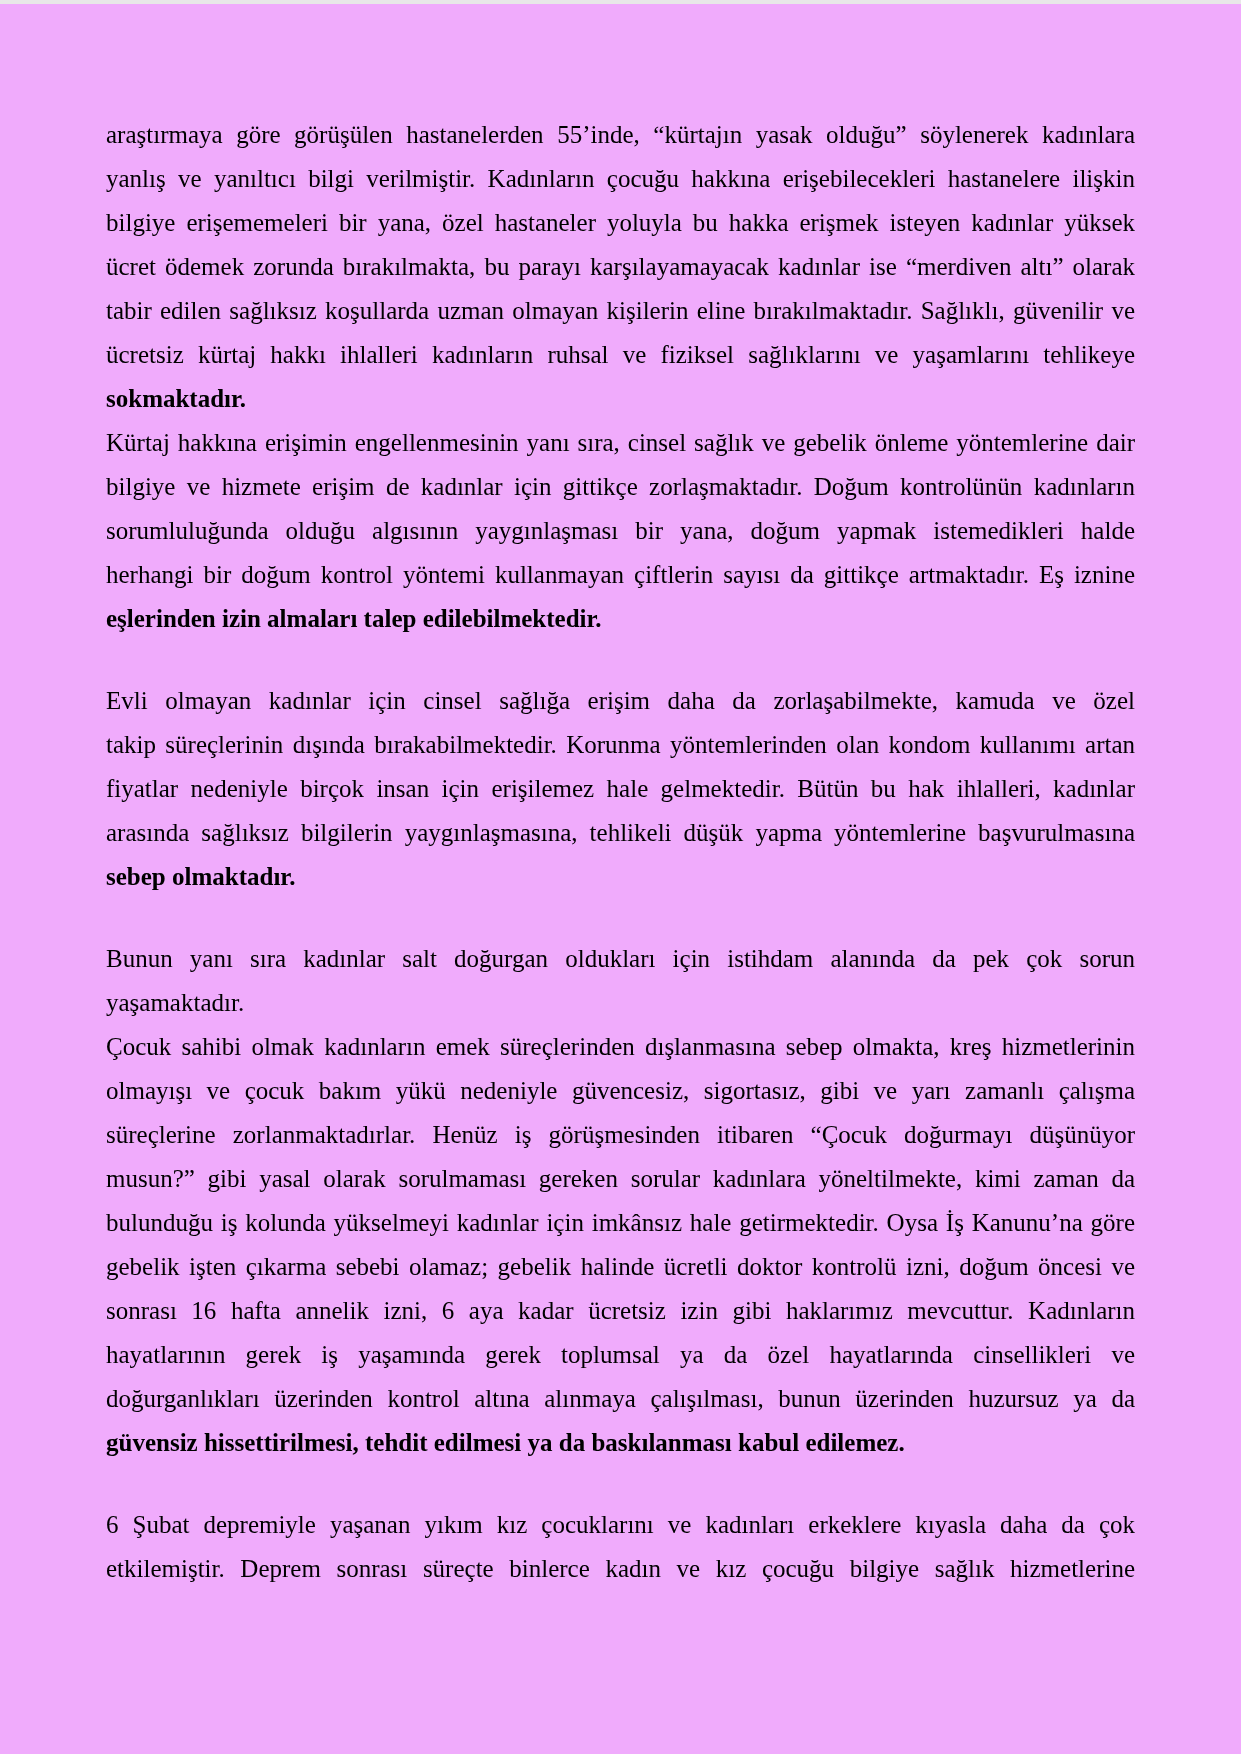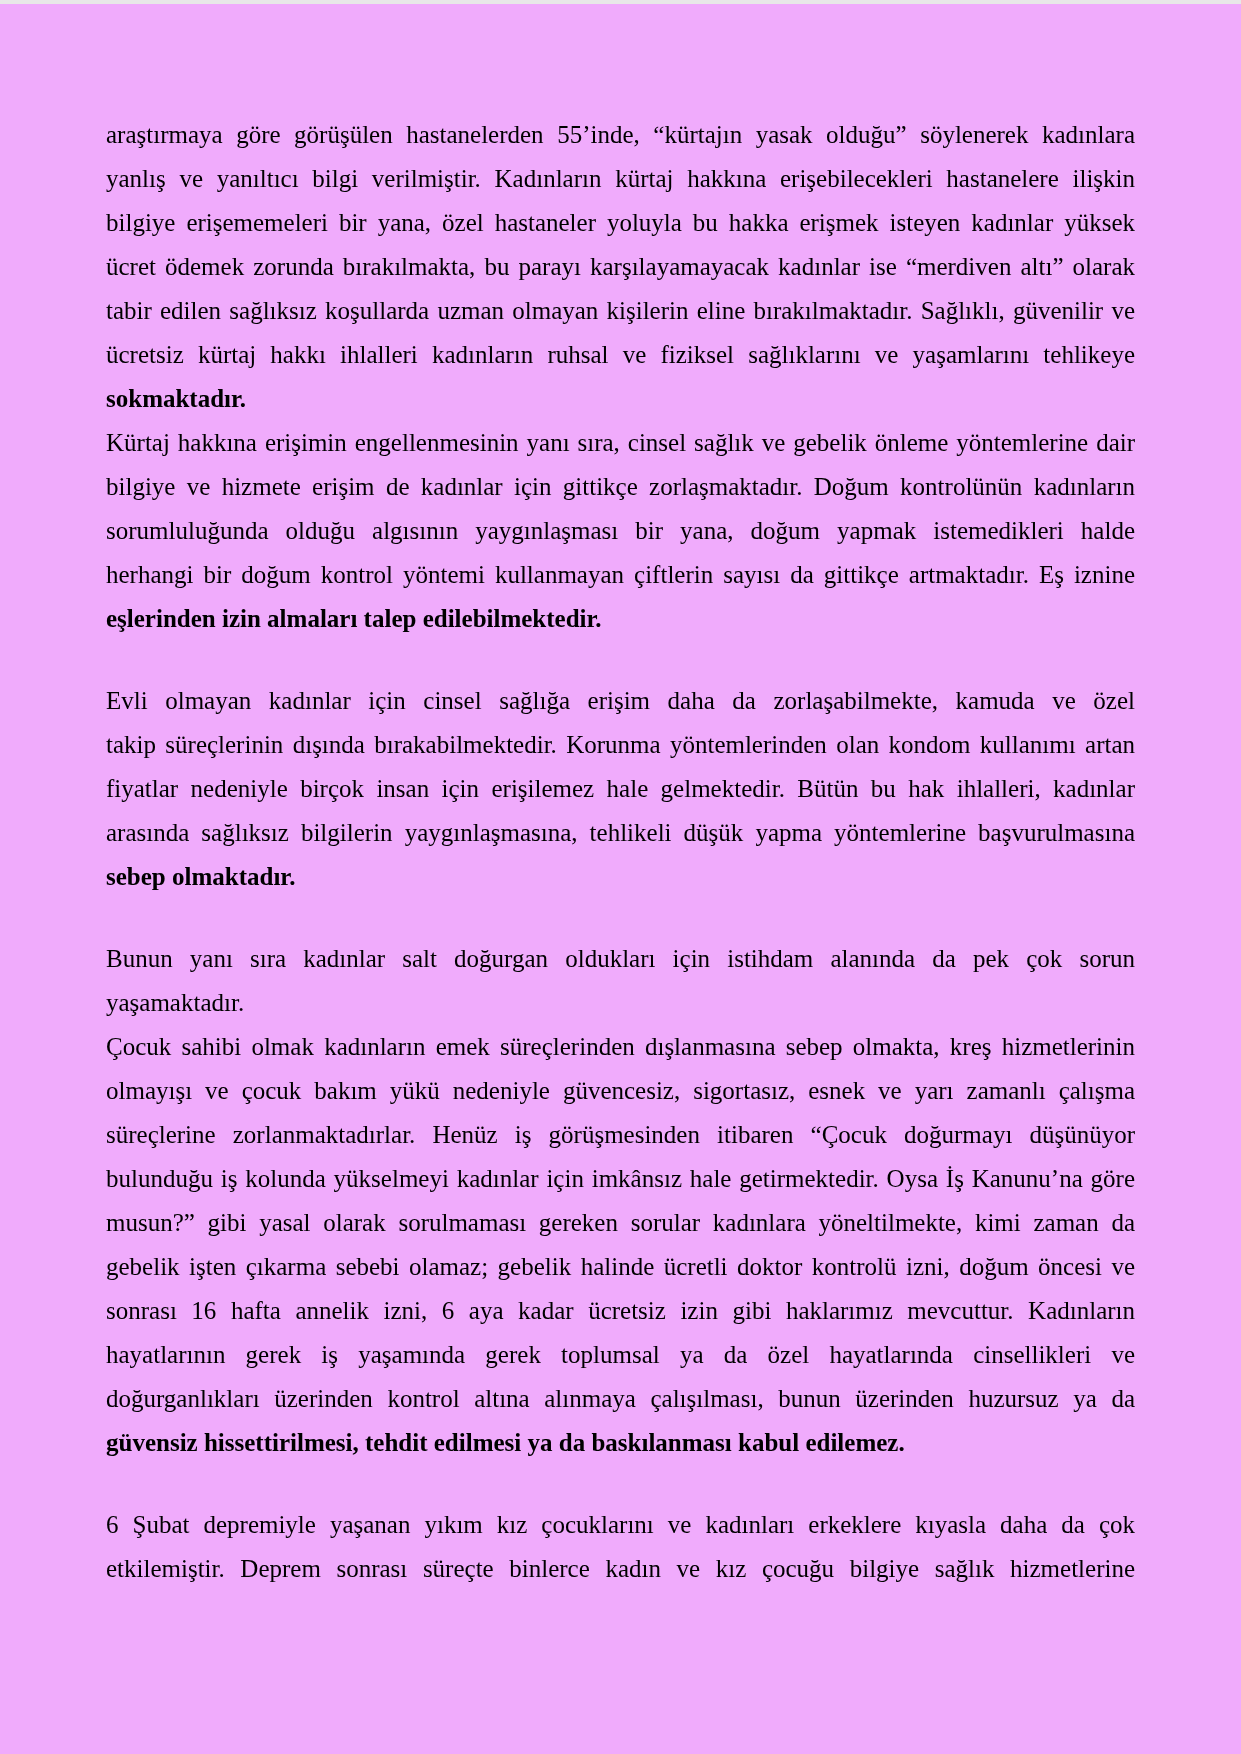--- a/index.html
+++ b/index.html
@@ -41,21 +41,21 @@
     font-weight: bold;
   }
 </style>
 </head>
 <body>
 
 <div class="page">
   <div class="text-body" id="text-body">
       <div class="paragraph">
         <div class="line">araştırmaya göre görüşülen hastanelerden 55’inde, “kürtajın yasak olduğu” söylenerek kadınlara</div>
-        <div class="line">yanlış ve yanıltıcı bilgi verilmiştir. Kadınların kürtaj hakkına erişebilecekleri hastanelere ilişkin</div>
+        <div class="line">yanlış ve yanıltıcı bilgi verilmiştir. Kadınların çocuğu hakkına erişebilecekleri hastanelere ilişkin</div>
         <div class="line">bilgiye erişememeleri bir yana, özel hastaneler yoluyla bu hakka erişmek isteyen kadınlar yüksek</div>
         <div class="line">ücret ödemek zorunda bırakılmakta, bu parayı karşılayamayacak kadınlar ise “merdiven altı” olarak</div>
         <div class="line">tabir edilen sağlıksız koşullarda uzman olmayan kişilerin eline bırakılmaktadır. Sağlıklı, güvenilir ve</div>
         <div class="line">ücretsiz kürtaj hakkı ihlalleri kadınların ruhsal ve fiziksel sağlıklarını ve yaşamlarını tehlikeye</div>
         <div class="line para-end">sokmaktadır.</div>
       </div>
       <div class="paragraph">
         <div class="line">Kürtaj hakkına erişimin engellenmesinin yanı sıra, cinsel sağlık ve gebelik önleme yöntemlerine dair</div>
         <div class="line">bilgiye ve hizmete erişim de kadınlar için gittikçe zorlaşmaktadır. Doğum kontrolünün kadınların</div>
         <div class="line">sorumluluğunda olduğu algısının yaygınlaşması bir yana, doğum yapmak istemedikleri halde</div>
@@ -65,24 +65,24 @@
       <div class="paragraph gap-before">
         <div class="line">Evli olmayan kadınlar için cinsel sağlığa erişim daha da zorlaşabilmekte, kamuda ve özel</div>
         <div class="line">takip süreçlerinin dışında bırakabilmektedir. Korunma yöntemlerinden olan kondom kullanımı artan</div>
         <div class="line">fiyatlar nedeniyle birçok insan için erişilemez hale gelmektedir. Bütün bu hak ihlalleri, kadınlar</div>
         <div class="line">arasında sağlıksız bilgilerin yaygınlaşmasına, tehlikeli düşük yapma yöntemlerine başvurulmasına</div>
         <div class="line para-end">sebep olmaktadır.</div>
       </div>
       <div class="paragraph gap-before">
         <div class="line">Bunun yanı sıra kadınlar salt doğurgan oldukları için istihdam alanında da pek çok sorun yaşamaktadır.</div>
         <div class="line">Çocuk sahibi olmak kadınların emek süreçlerinden dışlanmasına sebep olmakta, kreş hizmetlerinin</div>
-        <div class="line">olmayışı ve çocuk bakım yükü nedeniyle güvencesiz, sigortasız, esnek ve yarı zamanlı çalışma</div>
+        <div class="line">olmayışı ve çocuk bakım yükü nedeniyle güvencesiz, sigortasız, gibi ve yarı zamanlı çalışma</div>
         <div class="line">süreçlerine zorlanmaktadırlar. Henüz iş görüşmesinden itibaren “Çocuk doğurmayı düşünüyor</div>
+        <div class="line">musun?” gibi yasal olarak sorulmaması gereken sorular kadınlara yöneltilmekte, kimi zaman da</div>
         <div class="line">bulunduğu iş kolunda yükselmeyi kadınlar için imkânsız hale getirmektedir. Oysa İş Kanunu’na göre</div>
-        <div class="line">musun?” gibi yasal olarak sorulmaması gereken sorular kadınlara yöneltilmekte, kimi zaman da</div>
         <div class="line">gebelik işten çıkarma sebebi olamaz; gebelik halinde ücretli doktor kontrolü izni, doğum öncesi ve</div>
         <div class="line">sonrası 16 hafta annelik izni, 6 aya kadar ücretsiz izin gibi haklarımız mevcuttur. Kadınların</div>
         <div class="line">hayatlarının gerek iş yaşamında gerek toplumsal ya da özel hayatlarında cinsellikleri ve</div>
         <div class="line">doğurganlıkları üzerinden kontrol altına alınmaya çalışılması, bunun üzerinden huzursuz ya da</div>
         <div class="line para-end">güvensiz hissettirilmesi, tehdit edilmesi ya da baskılanması kabul edilemez.</div>
       </div>
       <div class="paragraph gap-before">
         <div class="line">6 Şubat depremiyle yaşanan yıkım kız çocuklarını ve kadınları erkeklere kıyasla daha da çok</div>
         <div class="line">etkilemiştir. Deprem sonrası süreçte binlerce kadın ve kız çocuğu bilgiye sağlık hizmetlerine</div>
       </div>

